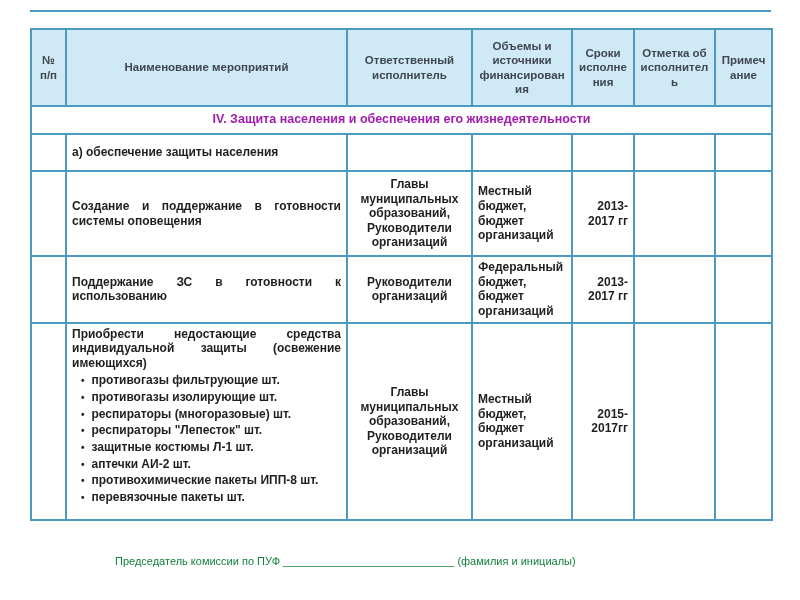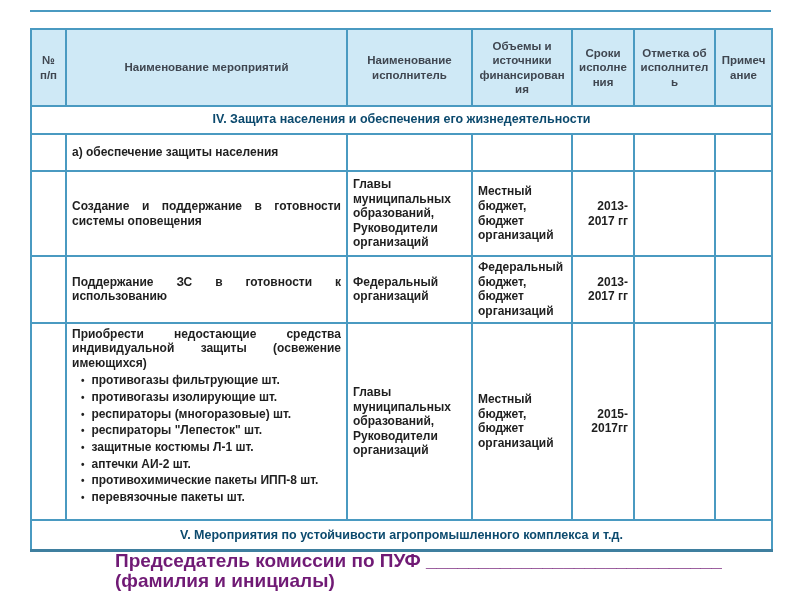--- a/index.html
+++ b/index.html
@@ -30,45 +30,45 @@
   thead th{
     background:#cfe9f6;
     color:#3f4650;
     font-size:11.5px;font-weight:bold;
     text-align:center;vertical-align:middle;
     overflow-wrap:break-word;word-break:break-word;
     padding:4px 2px;
   }
   td.section{
     text-align:center;vertical-align:middle;
-    font-size:12.5px;color:#0c4a6e;
+    font-size:12.5px;color:#a21caf;
     border-left:2px solid #4a9ac1;border-right:2px solid #4a9ac1;
   }
   tr.section-row-v td{border-bottom:3px solid #3f7f9f;}
   td.namecell{vertical-align:middle;padding:4px 9px;border-radius:16px;}
   td.namecell.toptext{vertical-align:top;}
   .just{text-align:justify;}
-  td.exec{text-align:left;vertical-align:middle;padding:2px 3px;}
+  td.exec{text-align:center;vertical-align:middle;padding:2px 3px;}
   td.fund{text-align:left;vertical-align:middle;padding:2px 6px;overflow-wrap:break-word;border-radius:23px;}
   td.term{text-align:right;vertical-align:middle;padding:2px 2px;overflow-wrap:break-word;}
   ul.bullets{
     margin:3px 0 12px 0;padding:0 0 0 6px;list-style:none;
   }
   ul.bullets li{
     padding-left:16px;text-indent:-13px;
     margin:2px 0;
   }
   ul.bullets li::before{
     content:"\2022";
     font-size:10px;
     padding-right:7px;
   }
   .footer{
     position:absolute;left:115px;top:551px;
-    font-size:19px;font-weight:bold;color:#701a75;
+    font-size:11px;font-weight:normal;color:#15803d;
     line-height:20px;
   }
 </style>
 </head>
 <body>
 
 <div class="top-rule"></div>
 
 <table class="plan-table">
   <colgroup>
@@ -77,21 +77,21 @@
       <col style="width:125px">
     <col style="width:100px">
       <col style="width:62px">
       <col style="width:81px">
       <col style="width:57px">
   </colgroup>
   <thead>
     <tr style="height:77px">
       <th>№ п/п</th>
       <th>Наименование мероприятий</th>
-      <th>Наименование исполнитель</th>
+      <th>Ответственный исполнитель</th>
       <th>Объемы и источники финансирования</th>
       <th>Сроки исполнения</th>
       <th>Отметка об исполнитель</th>
       <th>Примечание</th>
     </tr>
   </thead>
   <tbody>
     <tr style="height:28px">
       <td class="section" colspan="7">IV. Защита населения и обеспечения его жизнедеятельности</td>
     </tr>
@@ -109,21 +109,21 @@
       <td class="namecell just">Создание и поддержание в готовности системы оповещения</td>
       <td class="exec">Главы муниципальных образований, Руководители организаций</td>
       <td class="fund">Местный бюджет, бюджет организаций</td>
       <td class="term">2013-2017 гг</td>
       <td></td>
       <td></td>
     </tr>
     <tr style="height:57px">
       <td></td>
       <td class="namecell just">Поддержание ЗС в готовности к использованию</td>
-      <td class="exec">Федеральный организаций</td>
+      <td class="exec">Руководители организаций</td>
       <td class="fund">Федеральный бюджет, бюджет организаций</td>
       <td class="term">2013-2017 гг</td>
       <td></td>
       <td></td>
     </tr>
     <tr style="height:180px">
       <td></td>
       <td class="namecell toptext">
         <div class="just">Приобрести недостающие средства индивидуальной защиты (освежение имеющихся)</div>
         <ul class="bullets">
@@ -136,21 +136,18 @@
           <li>противохимические пакеты ИПП-8  шт.</li>
           <li>перевязочные пакеты  шт.</li>
         </ul>
       </td>
       <td class="exec">Главы муниципальных образований, Руководители организаций</td>
       <td class="fund">Местный бюджет, бюджет организаций</td>
       <td class="term">2015-2017гг</td>
       <td></td>
       <td></td>
     </tr>
-    <tr style="height:30px" class="section-row-v">
-      <td class="section" colspan="7">V. Мероприятия по устойчивости агропромышленного комплекса и т.д.</td>
-    </tr>
   </tbody>
 </table>
 
 <div class="footer">
   <div>Председатель комиссии по  ПУФ ____________________________  (фамилия и инициалы)</div>
 </div>
 
 </body></html>

